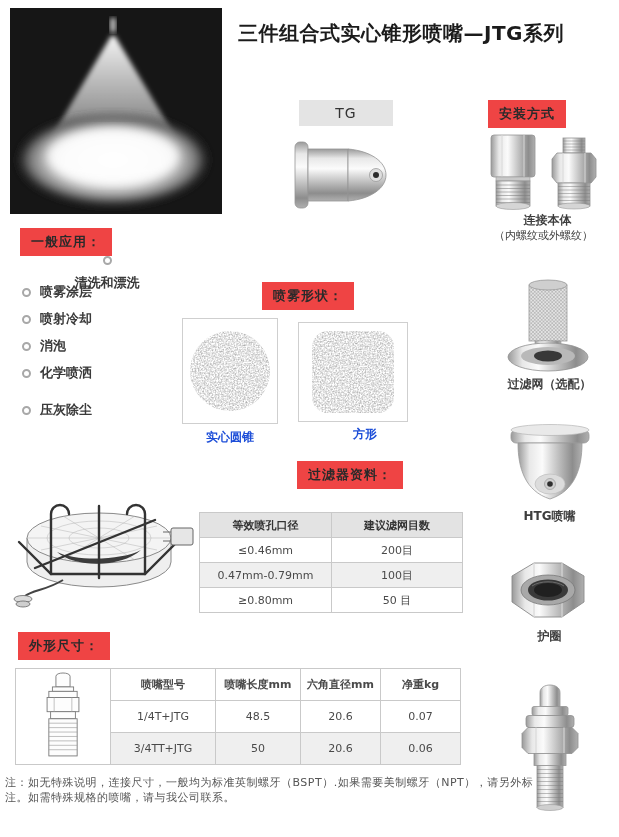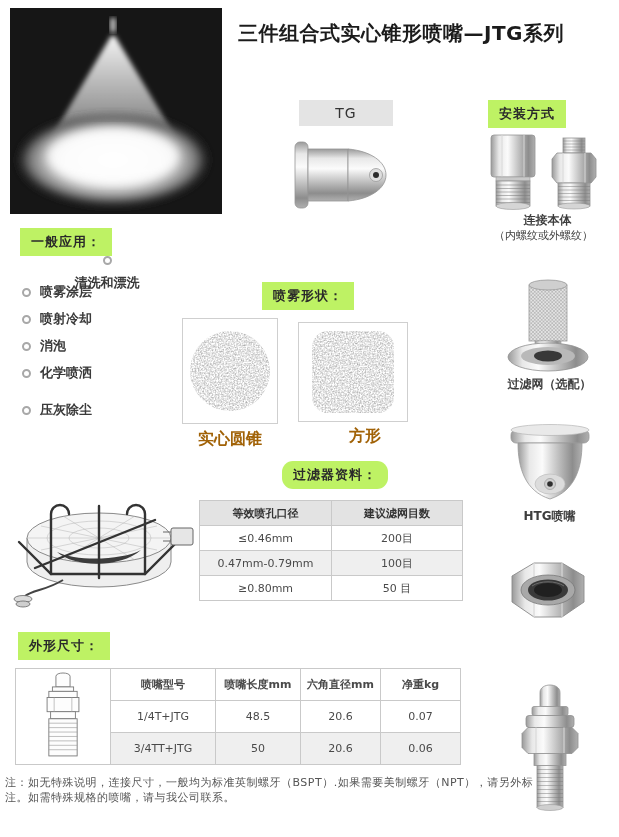--- a/index.html
+++ b/index.html
@@ -2,42 +2,42 @@
 <html><head>
 <meta charset="utf-8">
 <style>
   * { margin:0; padding:0; box-sizing:border-box; }
   body { background:#fff; font-family:"DejaVu Sans","Liberation Sans",sans-serif; }
   #root { position:relative; width:619px; height:837px; background:#ffffff; overflow:hidden; color:#333; }
   .abs { position:absolute; }
 
   .page-title { left:238px; top:20px; width:378px; font-size:20px; font-weight:bold; color:#1b1b1b; letter-spacing:0.5px; }
 
-  .sec-h { background:#bef264; font-weight:bold; font-size:13px; color:#2a2a2a; padding:5px 11px; letter-spacing:1px; }
+  .sec-h { background:#ef4444; font-weight:bold; font-size:13px; color:#2a2a2a; padding:5px 11px; letter-spacing:1px; }
 
   .tg-box { left:299px; top:100px; width:94px; height:26px; background:#e4e4e4; text-align:center; line-height:26px; font-size:14px; color:#333; letter-spacing:1px; }
 
   .photo-frame { left:10px; top:8px; width:212px; height:206px; background:#161616; }
 
   .app-item { left:22px; width:170px; height:18px; display:flex; align-items:center; gap:9px; font-size:13px; font-weight:600; color:#3a3a3a; }
   .bullet { width:9px; height:9px; border:2px solid #a8a8a8; border-radius:50%; background:#fff; flex:0 0 auto; }
 
   .shape-box { border:1px solid #cfcfcf; background:#fff; }
-  .shape-cap { text-align:center; font-size:16px; color:#a16207; font-weight:600; }
+  .shape-cap { text-align:center; font-size:12px; color:#1d4ed8; font-weight:600; }
 
   .cap { text-align:center; font-size:12px; color:#3d3d3d; font-weight:600; }
   .cap-sub { text-align:center; font-size:11px; color:#3d3d3d; }
 
   table { border-collapse:collapse; table-layout:fixed; font-size:11px; color:#4a4a4a; text-align:center; background:#fff; }
   th, td { border:1px solid #c9c9c9; padding:0; vertical-align:middle; }
   thead th { background:#e3e3e3; font-weight:bold; color:#333; }
   .row-alt td { background:#efefef; }
   .img-cell { background:#fff; }
 
-  .ftable { left:199px; top:500px; width:263px; }
+  .ftable { left:199px; top:512px; width:263px; }
   .ftable th { height:25px; } .ftable td { height:25px; }
 
   .dtable { left:15px; top:668px; width:445px; }
   .dtable th { height:32px; } .dtable td { height:32px; }
 
   .notes { left:5px; top:775px; width:560px; font-size:11px; color:#555; line-height:15px; letter-spacing:0.5px; white-space:nowrap; }
 </style>
 </head>
 <body>
 
@@ -169,21 +169,21 @@
     </svg>
   </div>
   <div class="abs shape-cap" style="left:182px; top:429px; width:96px;">实心圆锥</div>
   <div class="abs shape-box" style="left:298px; top:322px; width:110px; height:100px;">
     <svg width="108" height="98" viewBox="0 0 108 98">
       <rect x="13" y="8" width="82" height="82" rx="16" fill="#8a8a8a" filter="url(#grain)"></rect>
     </svg>
   </div>
   <div class="abs shape-cap" style="left:310px; top:426px; width:110px;">方形</div>
 
-  <div class="abs sec-h" style="left:282px; top:461px;border-radius:11px;">过滤器资料：</div>
+  <div class="abs sec-h" style="left:297px; top:461px;">过滤器资料：</div>
   <table class="abs ftable">
     <colgroup>
         <col style="width:132px">
         <col style="width:131px">
       </colgroup>
     <thead>
       <tr>
         <th>等效喷孔口径</th>
         <th>建议滤网目数</th>
       </tr>
@@ -307,20 +307,21 @@
   <div class="abs" style="left:500px; top:556px;">
     <svg width="95" height="70" viewBox="0 0 95 70">
       <path d="M12,20 L34,7 L62,7 L84,20 L84,46 L62,61 L34,61 L12,46 Z" fill="url(#metalV)" stroke="#8a8a8a" stroke-width="0.9"></path>
       <path d="M34,7 V61 M62,7 V61" stroke="#d8d8d8" stroke-width="1.2"></path>
       <ellipse cx="48" cy="34" rx="27" ry="15" fill="#a8a8a8" stroke="#787878" stroke-width="0.8"></ellipse>
       <ellipse cx="48" cy="34" rx="20" ry="10.5" fill="#3a3a3a"></ellipse>
       <ellipse cx="48" cy="34" rx="14" ry="7" fill="#202020"></ellipse>
       <path d="M32,30 A20,10.5 0 0 1 64,30" stroke="#6c6c6c" stroke-width="1" fill="none"></path>
     </svg>
   </div>
+  <div class="abs cap" style="left:480px; top:628px; width:139px;">护圈</div>
 
   <div class="abs" style="left:514px; top:674px;">
     <svg width="72" height="155" viewBox="0 0 72 150">
       <path d="M26,30 L26,16 C26,6 46,6 46,16 L46,30 Z" fill="url(#metalV)" stroke="#949494" stroke-width="0.8"></path>
       <rect x="18" y="30" width="36" height="9" rx="2" fill="url(#metalV)" stroke="#949494" stroke-width="0.8"></rect>
       <rect x="12" y="39" width="48" height="12" rx="3" fill="url(#metalV)" stroke="#8f8f8f" stroke-width="0.8"></rect>
       <path d="M14,51 L58,51 L64,57 L64,71 L58,77 L14,77 L8,71 L8,57 Z" fill="url(#metalV)" stroke="#8f8f8f" stroke-width="0.8"></path>
       <path d="M22,51 V77 M50,51 V77" stroke="#d8d8d8" stroke-width="1.1"></path>
       <rect x="20" y="77" width="32" height="12" fill="url(#metalV)" stroke="#949494" stroke-width="0.8"></rect>
       <rect x="23" y="89" width="26" height="42" fill="url(#metalV)" stroke="#949494" stroke-width="0.8"></rect>

